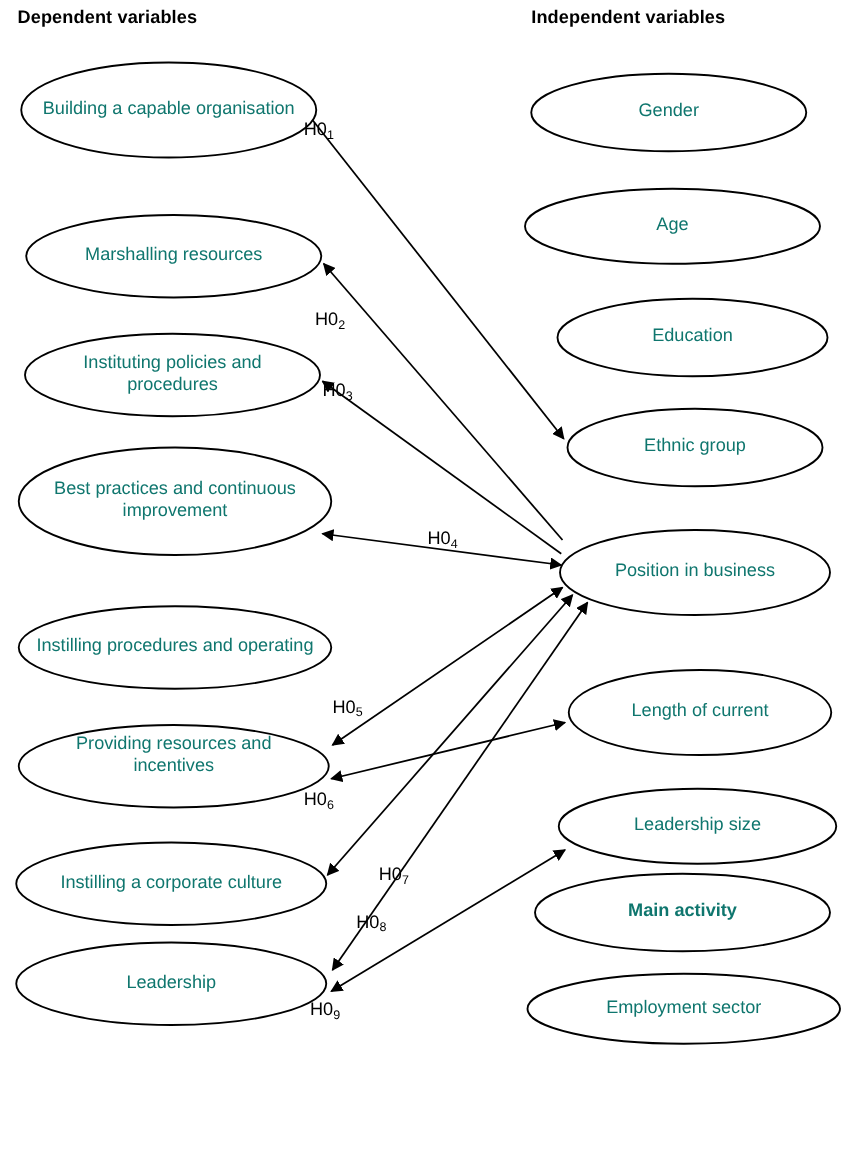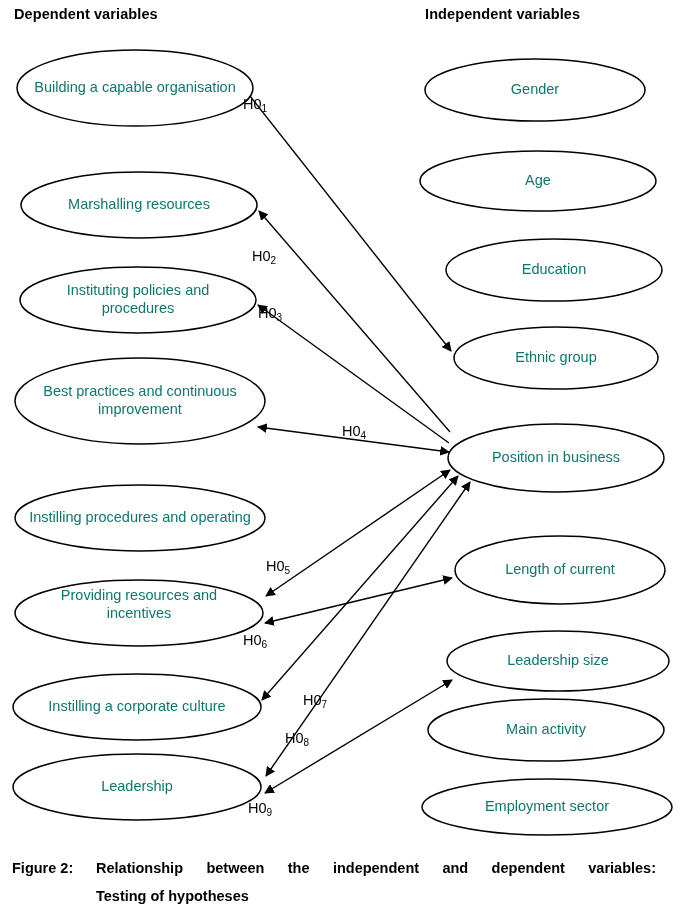--- a/index.html
+++ b/index.html
@@ -189,38 +189,32 @@
       <div class="node-label" style="left: 448px; top: 424px; width: 216px; height: 68px;">
         <span style="padding: 0px 14px;">Position in business</span>
       </div>
       <div class="node-label" style="left: 455px; top: 536px; width: 210px; height: 68px;">
         <span style="padding: 0px 14px;">Length of current</span>
       </div>
       <div class="node-label" style="left: 447px; top: 631px; width: 222px; height: 60px;">
         <span style="padding: 0px 14px;">Leadership size</span>
       </div>
       <div class="node-label" style="left: 428px; top: 699px; width: 236px; height: 62px;">
-        <span style="padding: 0px 14px;">Main activity</span>
+        <span style="padding: 0px 14px; font-weight: bold;">Main activity</span>
       </div>
       <div class="node-label" style="left: 422px; top: 779px; width: 250px; height: 56px;">
         <span style="padding: 0px 14px;">Employment sector</span>
       </div>
     </div>
   <div id="hypothesis-labels-layer">
       <div class="hyp-label" style="left: 243px; top: 96px;"><span>H0</span><sub>1</sub></div>
       <div class="hyp-label" style="left: 252px; top: 248px;"><span>H0</span><sub>2</sub></div>
       <div class="hyp-label" style="left: 258px; top: 305px;"><span>H0</span><sub>3</sub></div>
       <div class="hyp-label" style="left: 342px; top: 423px;"><span>H0</span><sub>4</sub></div>
       <div class="hyp-label" style="left: 266px; top: 558px;"><span>H0</span><sub>5</sub></div>
       <div class="hyp-label" style="left: 243px; top: 632px;"><span>H0</span><sub>6</sub></div>
       <div class="hyp-label" style="left: 263px; top: 692px; margin-left: 40px;"><span>H0</span><sub>7</sub></div>
       <div class="hyp-label" style="left: 285px; top: 730px;"><span>H0</span><sub>8</sub></div>
       <div class="hyp-label" style="left: 248px; top: 800px;"><span>H0</span><sub>9</sub></div>
     </div>
 
-  <div id="caption">
-    <span id="caption-row">
-      <span id="caption-label">Figure 2:</span><span id="caption-line1">Relationship between the independent and dependent variables:</span>
-    </span>
-    <span id="caption-line2">Testing of hypotheses</span>
-  </div>
 
 </div>
 
 </body></html>

